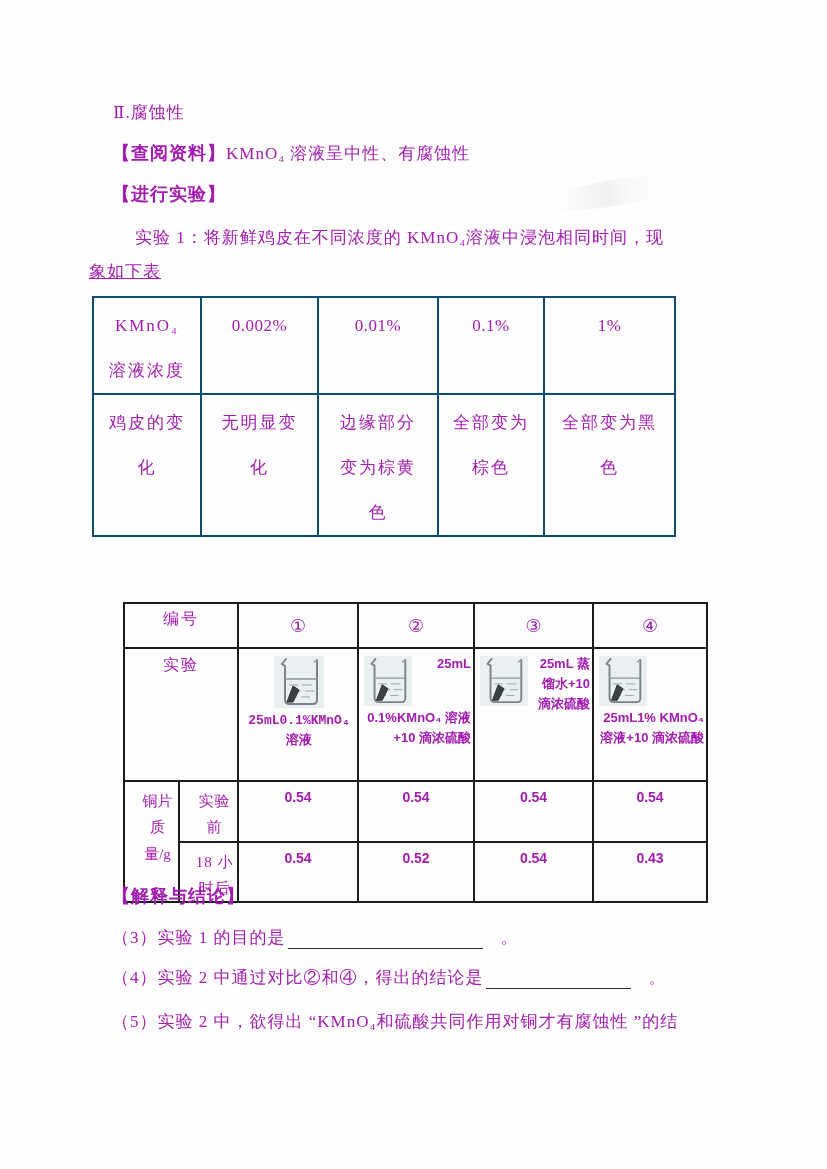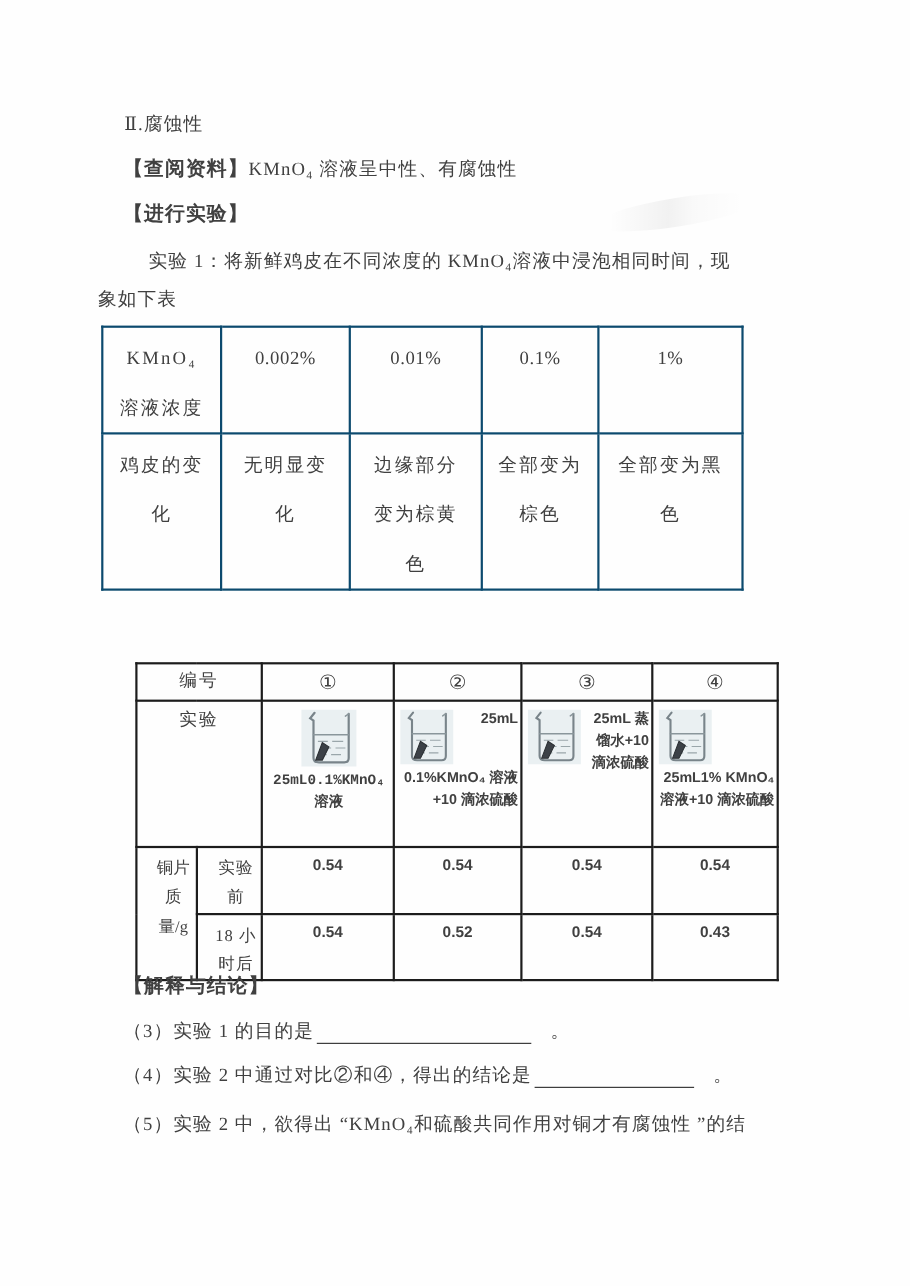--- a/index.html
+++ b/index.html
@@ -1,21 +1,21 @@
 <!DOCTYPE html>
 <html lang="zh"><head>
 <meta charset="utf-8">
 <style>
   * { margin:0; padding:0; box-sizing:border-box; }
   html,body { background:#ffffff; }
   .page {
     position:relative;
     width:827px; height:1169px;
     background:#fefefe;
-    color:#404040;
+    color:#a21caf;
     font-family:"Liberation Serif","DejaVu Serif",serif;
     overflow:hidden;
   }
   .abs { position:absolute; }
   .body-text { font-size:17px; letter-spacing:1px; white-space:nowrap; }
   .bold-bracket { font-weight:bold; font-size:18px; letter-spacing:1px; }
   .scan-artifact {
     left:540px; top:180px; width:150px; height:26px;
     background:linear-gradient(100deg, rgba(0,0,0,0) 10%, rgba(0,0,0,0.05) 45%, rgba(0,0,0,0.02) 60%, rgba(0,0,0,0) 90%);
     transform:rotate(-9deg); border-radius:50%;
@@ -29,21 +29,21 @@
     font-size:17px; line-height:45px; letter-spacing:2px;
     padding:5px 13px 0 13px;
   }
   .t1 .num { letter-spacing:0.5px; }
   .t1 tr.r1 { height:92px; }
   .t1 tr.r2 { height:129px; }
 
   
   .t2 { left:123px; top:602px; width:583px; }
   .t2 td { border:2px solid #1c1c1c; vertical-align:top; }
-  .t2 tr.r1 { height:34px; }
+  .t2 tr.r1 { height:45px; }
   .t2 tr.r2 { height:133px; }
   .t2 tr.r3 { height:43px; }
   .t2 tr.r4 { height:43px; }
   .t2 .corner { text-align:center; font-size:16px; letter-spacing:2px; padding-top:5px; }
   .t2 .circled {
     text-align:center; vertical-align:middle;
     font-family:"DejaVu Sans",sans-serif; font-size:18px;
   }
   .t2 .rowlabel { text-align:center; font-size:16px; letter-spacing:2px; padding-top:6px; }
   .t2 .setup {
@@ -84,21 +84,21 @@
 
   <div class="abs body-text" style="left:113px; top:101px;">Ⅱ.腐蚀性</div>
 
   <div class="abs body-text" style="left:112px; top:141px;">
     <span class="bold-bracket">【查阅资料】</span><span>KMnO₄ 溶液呈中性、有腐蚀性</span>
   </div>
 
   <div class="abs bold-bracket" style="left:112px; top:182px;">【进行实验】</div>
 
   <div class="abs body-text" style="left:135px; top:226px;">实验 1：将新鲜鸡皮在不同浓度的 KMnO₄溶液中浸泡相同时间，现</div>
-  <div class="abs body-text" style="left:89px; top:260px;">象如下表</div>
+  <div class="abs body-text" style="left:89px; top:260px;text-decoration:underline;">象如下表</div>
 
   <table class="abs t1">
     <colgroup>
         <col style="width:108px">
         <col style="width:117px">
         <col style="width:120px">
         <col style="width:106px">
         <col style="width:131px">
       </colgroup>
     <tbody>

